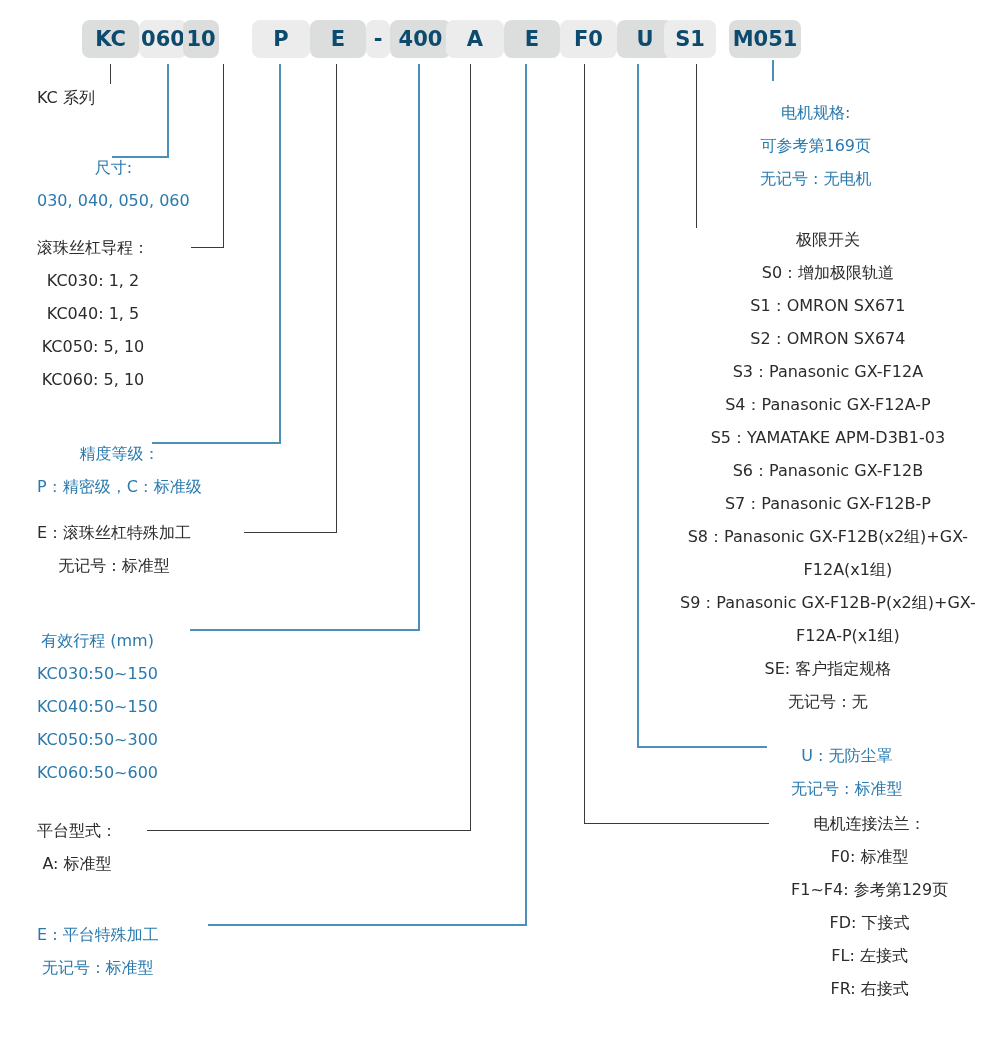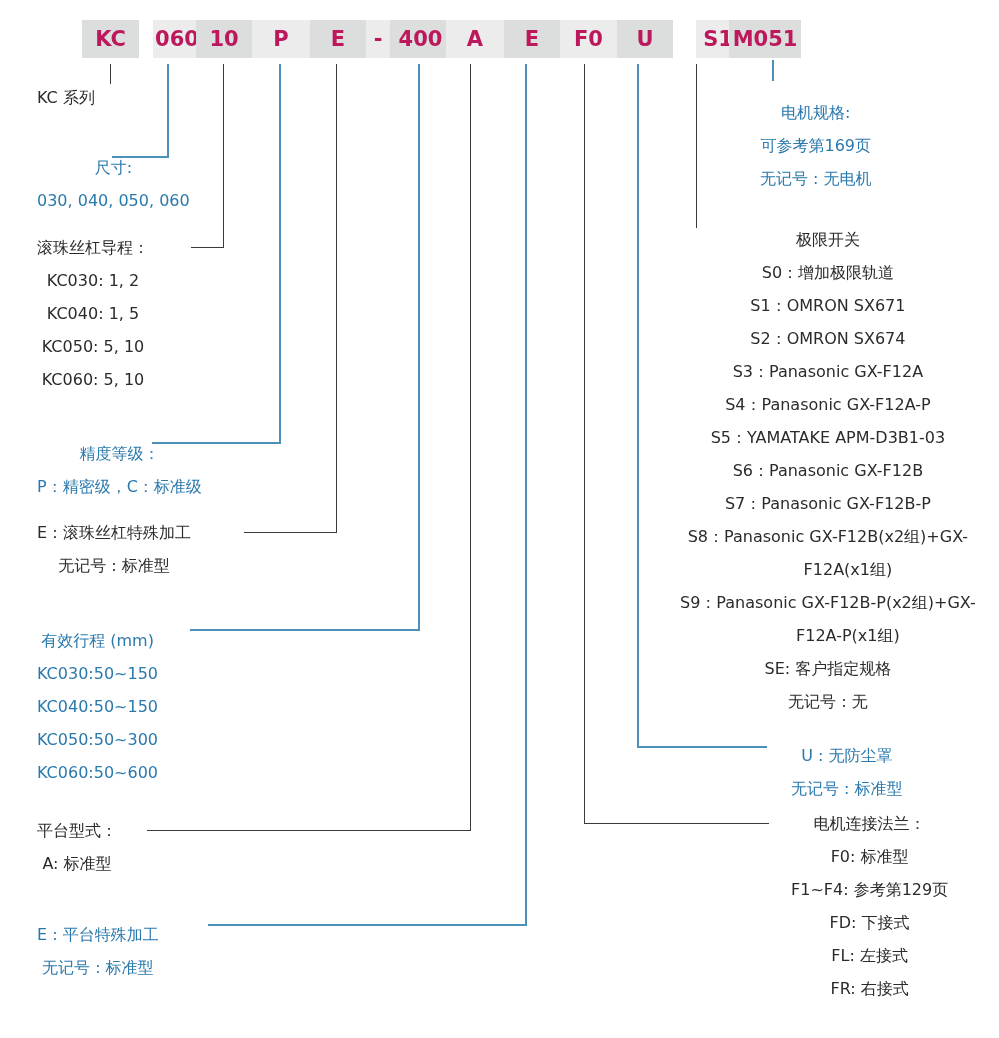--- a/index.html
+++ b/index.html
@@ -1,47 +1,47 @@
 <!DOCTYPE html>
 <html><head>
 <meta charset="utf-8">
 <style>
   html,body{margin:0;padding:0;background:#fff;}
   body{width:999px;height:1038px;position:relative;overflow:hidden;font-family:"DejaVu Sans","Liberation Sans",sans-serif;}
   .bar{position:absolute;top:20px;height:38px;}
-  .seg{position:absolute;top:0;height:38px;display:flex;align-items:center;justify-content:center;font-family:"DejaVu Sans",sans-serif;font-weight:bold;font-size:21px;color:#be185d;}
+  .seg{position:absolute;top:0;height:38px;display:flex;align-items:center;justify-content:center;font-family:"DejaVu Sans",sans-serif;font-weight:bold;font-size:21px;color:#0c4a6e;border-radius:8px;}
   .seg.dark{background:#dcdddd;}
   .seg.light{background:#ececec;}
   .ln{position:absolute;}
   .vk{background:#3a3a3a;width:1.4px;}
   .hk{background:#3a3a3a;height:1.4px;}
   .vb{background:#4a90b8;width:1.6px;}
   .hb{background:#4a90b8;height:1.6px;}
   .k{color:#2b2b2b;}
   .b{color:#2a79ad;margin-top:10px;}
   .blk{position:absolute;text-align:center;}
   .blk div{font-size:16px;height:33px;line-height:33px;white-space:nowrap;}
   .ind{padding-left:40px;}
 </style>
 </head>
 <body>
 
 <div class="bar">
   <div class="seg dark" style="left:82px;width:57px">KC</div>
-  <div class="seg light" style="left:153px;width:48px">060</div>
-  <div class="seg dark" style="left:196px;width:56px">10</div>
+  <div class="seg light" style="left:139px;width:48px">060</div>
+  <div class="seg dark" style="left:183px;width:36px">10</div>
   <div class="seg light" style="left:252px;width:58px">P</div>
   <div class="seg dark" style="left:310px;width:56px">E</div>
   <div class="seg light" style="left:366px;width:24px">-</div>
   <div class="seg dark" style="left:390px;width:61px">400</div>
   <div class="seg light" style="left:446px;width:58px">A</div>
   <div class="seg dark" style="left:504px;width:56px">E</div>
   <div class="seg light" style="left:560px;width:57px">F0</div>
   <div class="seg dark" style="left:617px;width:56px">U</div>
-  <div class="seg light" style="left:696px;width:44px">S1</div>
+  <div class="seg light" style="left:664px;width:52px">S1</div>
   <div class="seg dark" style="left:729px;width:72px">M051</div>
 </div>
 
 <div>
 
   <div class="ln vk" style="left:110px;top:64px;height:20px"></div>
 
   <div class="ln vb" style="left:167px;top:64px;height:93px"></div>
   <div class="ln hb" style="left:112px;top:156px;height:1.6px;width:57px"></div>
 

